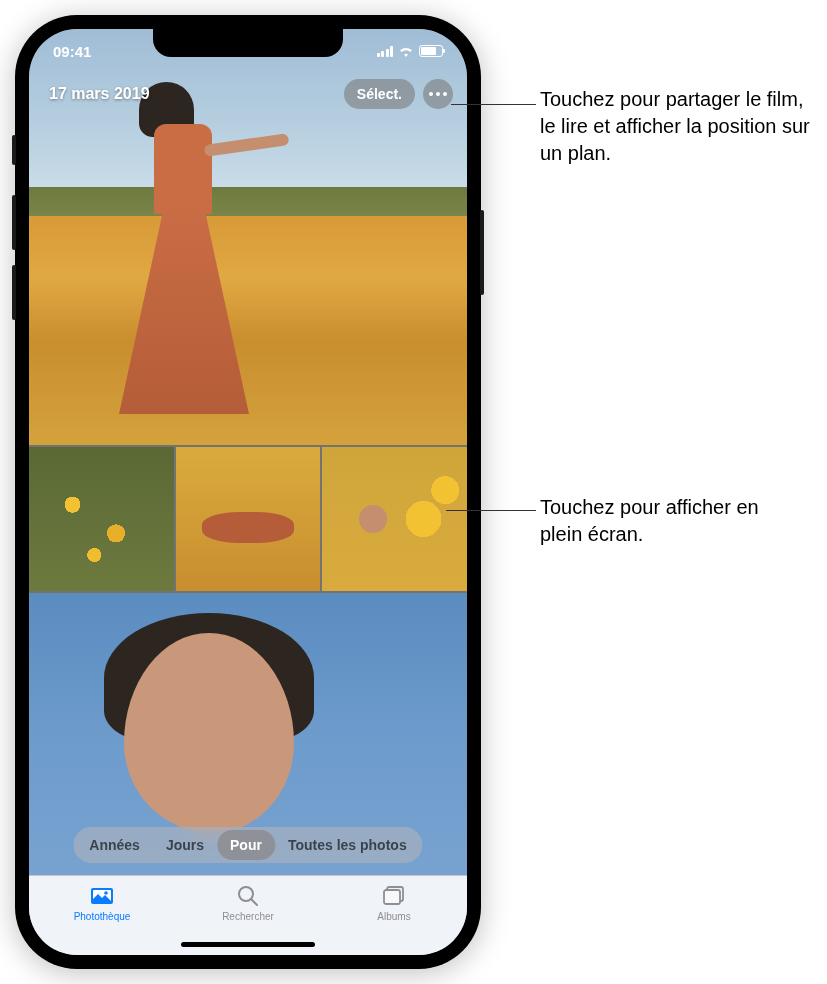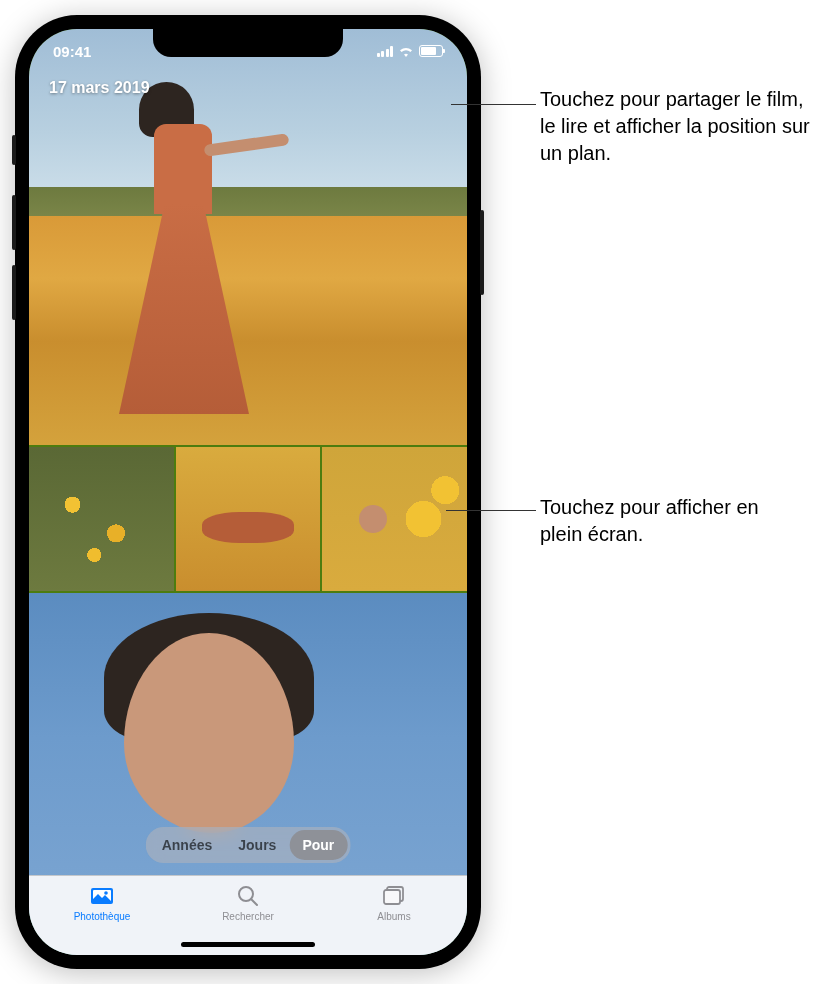--- a/index.html
+++ b/index.html
@@ -26,21 +26,21 @@
       background: #1a1a1a;
       border-radius: 3px;
     }
     .btn-left-1 { left: -3px; top: 120px; width: 4px; height: 30px; }
     .btn-left-2 { left: -3px; top: 180px; width: 4px; height: 55px; }
     .btn-left-3 { left: -3px; top: 250px; width: 4px; height: 55px; }
     .btn-right  { right: -3px; top: 195px; width: 4px; height: 85px; }
     .screen {
       width: 100%;
       height: 100%;
-      background: #4d7c0f;
+      background: #737373;
       border-radius: 48px;
       overflow: hidden;
       position: relative;
       padding-left: 22px;
     }
     .notch {
       position: absolute;
       top: 0; left: 50%;
       transform: translateX(-50%);
       width: 190px; height: 28px;
@@ -310,26 +310,37 @@
         <div class="thumb thumb-3"></div>
       </div>
       <div class="large-photo">
         <div class="hair"></div>
         <div class="face-silhouette"></div>
       </div>
     </div>
 
     <div class="header-overlay">
       <div class="date-title">17 mars 2019</div>
+      <div class="header-actions">
+        <button class="pill-btn">Sélect.</button>
+        <button class="pill-btn more-btn">
+          <span class="dots">
+              <span></span>
+              <span></span>
+              <span></span>
+            </span>
+        </button>
+      </div>
     </div>
 
     <div class="view-segment">
       <div class="seg-item">Années</div>
       <div class="seg-item">Jours</div>
       <div class="seg-item active">Pour</div>
+      <div class="seg-item">Toutes les photos</div>
     </div>
 
     <div class="tab-bar">
       <div class="tab-item active">
         <div class="tab-icon">
           <svg width="28" height="22" viewBox="0 0 28 22">
               <rect x="3" y="3" width="22" height="16" rx="2" fill="currentColor"></rect>
               <rect x="5" y="5" width="18" height="12" rx="1" fill="#fff"></rect>
               <path d="M5 14 L10 9 L14 13 L17 10 L23 16 L23 17 L5 17 Z" fill="currentColor"></path>
               <circle cx="18" cy="8" r="1.8" fill="currentColor"></circle>

